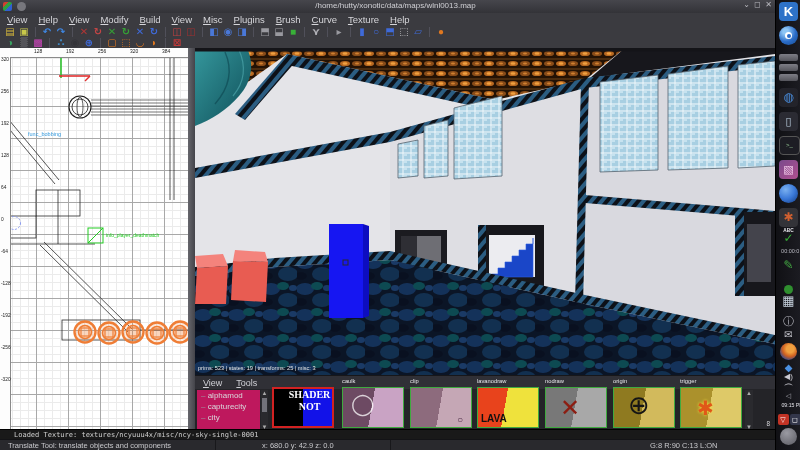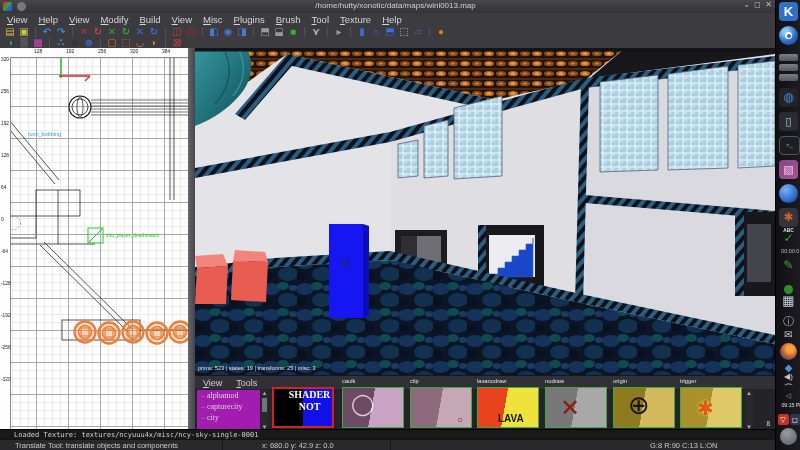--- a/index.html
+++ b/index.html
@@ -53,38 +53,38 @@
   #splitter{left:188px;top:48px;width:7px;height:381px;background:linear-gradient(90deg,#66666c,#44444a);}
 
   
   #view3d{left:195px;top:48px;width:580px;height:327px;background:#e4e4e8;}
 
   
   #texbrowser{left:195px;top:375px;width:580px;height:54px;background:#242428;border-top:1px solid #17171a;}
   #texmenu{position:absolute;left:0;top:0;width:580px;height:13px;background:#303036;display:flex;gap:14px;
     padding-left:8px;align-items:center;box-sizing:border-box;}
   #texmenu .menu-item{font-size:9px;color:#d0d0d6;}
-  #texfolders{position:absolute;left:2px;top:14px;width:63px;height:40px;background:#a21caf;overflow:hidden;font-family:Liberation Serif, serif;}
+  #texfolders{position:absolute;left:2px;top:14px;width:63px;height:40px;background:#be185d;overflow:hidden;}
   .folder-item{font-size:8px;color:#d8d8dc;padding:1px 0 1px 4px;white-space:nowrap;}
   .folder-item::before{content:"– ";color:#9a9aa0;}
   #texlist-sb{position:absolute;left:66px;top:14px;width:7px;height:40px;background:#2a2a2e;}
   #texlist-sb .thumb{position:absolute;left:1px;top:8px;width:5px;height:14px;background:#72727a;}
   #texlist-sb .arr{position:absolute;left:0;width:7px;font-size:6px;color:#aaa;text-align:center;}
   .tex{position:absolute;top:2px;width:62px;}
   .tex .tlabel{display:block;height:9px;font-size:8px;color:#e8e8ec;transform:scale(.72);transform-origin:0 0;white-space:nowrap;}
   .tex .tbox{position:relative;height:41px;border:1px solid #3faa3f;overflow:hidden;box-sizing:border-box;}
   .tex .tbox.sel{border:2px solid #d22222;}
   #tex-shader .tbox{background:linear-gradient(90deg,#000 50%,#1212e8 50%);
     text-align:center;color:#fff;font-family:"Liberation Serif",serif;font-weight:bold;font-size:10px;line-height:12px;padding-left:13px;}
   #tex-caulk .tbox{background:linear-gradient(100deg,#6d4a63 48%,#c9a3c4 48%);}
   #tex-caulk .tbox::before{content:"◯";position:absolute;left:8px;top:4px;font-size:21px;color:rgba(255,255,255,.75);}
   #tex-clip .tbox{background:linear-gradient(100deg,#8d6b7d 48%,#c5a7b5 48%);}
   #tex-clip .tbox::before{content:"○";position:absolute;right:8px;bottom:2px;font-size:10px;color:#50304a;}
   #tex-lava .tbox{background:linear-gradient(100deg,#e8431c 45%,#efe23c 45%);}
-  #tex-lava .lava{position:absolute;left:20px;bottom:3px;font-size:10px;font-weight:bold;color:#111;}
+  #tex-lava .lava{position:absolute;left:3px;bottom:3px;font-size:10px;font-weight:bold;color:#111;}
   #tex-nodraw .tbox{background:linear-gradient(100deg,#787878 48%,#a8a8a8 48%);}
   #tex-nodraw .tbox::before{content:"✕";position:absolute;left:14px;top:6px;font-size:24px;color:#8c1d12;font-weight:bold;}
   #tex-origin .tbox{background:linear-gradient(100deg,#8f7a20 48%,#d2ba5c 48%);}
   #tex-origin .tbox::before{content:"⊕";position:absolute;left:14px;top:2px;font-size:26px;color:#151515;}
   #tex-trigger .tbox{background:linear-gradient(100deg,#ab912c 48%,#dec968 48%);}
   #tex-trigger .tbox::before{content:"✱";position:absolute;left:16px;top:8px;font-size:20px;color:#e05818;text-shadow:0 0 3px #f8e040;}
   #tex-sb{position:absolute;left:550px;top:14px;width:8px;height:40px;background:#2a2a2e;}
   #tex-sb .arr{position:absolute;left:0;width:8px;font-size:6px;color:#aaa;text-align:center;}
   #tex-corner{position:absolute;left:571px;top:44px;font-size:8px;color:#d8d8dc;transform:scale(.8);}
 
@@ -156,21 +156,21 @@
 
   <span class="menu-item">View</span>
       <span class="menu-item">Help</span>
       <span class="menu-item">View</span>
       <span class="menu-item">Modify</span>
       <span class="menu-item">Build</span>
       <span class="menu-item">View</span>
       <span class="menu-item">Misc</span>
       <span class="menu-item">Plugins</span>
       <span class="menu-item">Brush</span>
-      <span class="menu-item">Tool</span>
+      <span class="menu-item">Curve</span>
       <span class="menu-item">Texture</span>
       <span class="menu-item">Help</span>
     </div>
 
   <div id="toolbar" class="abs">
     <div class="tbrow">
 
     <span class="tbicon" style="color: rgb(216, 185, 58);">▤</span>
         <span class="tbicon" style="color: rgb(200, 200, 74);">▣</span>
         <span class="tbicon sep"></span>
@@ -488,21 +488,21 @@
       <span class="arr" style="bottom:0">▼</span>
     </div>
     <span id="tex-corner">8</span>
   </div>
 
   <div id="console" class="abs">
     <span>Loaded Texture: textures/ncyuuu4x/misc/ncy-sky-single-0001</span>
   </div>
 
   <div id="statusbar" class="abs">
-    <div class="sb-seg" style="left:11px;width:212px">Translate Tool: translate objects and components</div>
+    <div class="sb-seg" style="left:4px;width:212px">Translate Tool: translate objects and components</div>
     <div class="sb-seg" style="left:258px;width:133px">x: 680.0 y: 42.9 z: 0.0</div>
     <div class="sb-seg" style="left:646px;width:129px;border-right:none">G:8 R:90 C:13 L:ON</div>
   </div>
 
   <div id="dock" class="abs">
     <div class="dicon sq" id="d-kde">K</div>
     <div class="dicon" id="d-chromium">
         <i>
           <b></b>
         </i>

